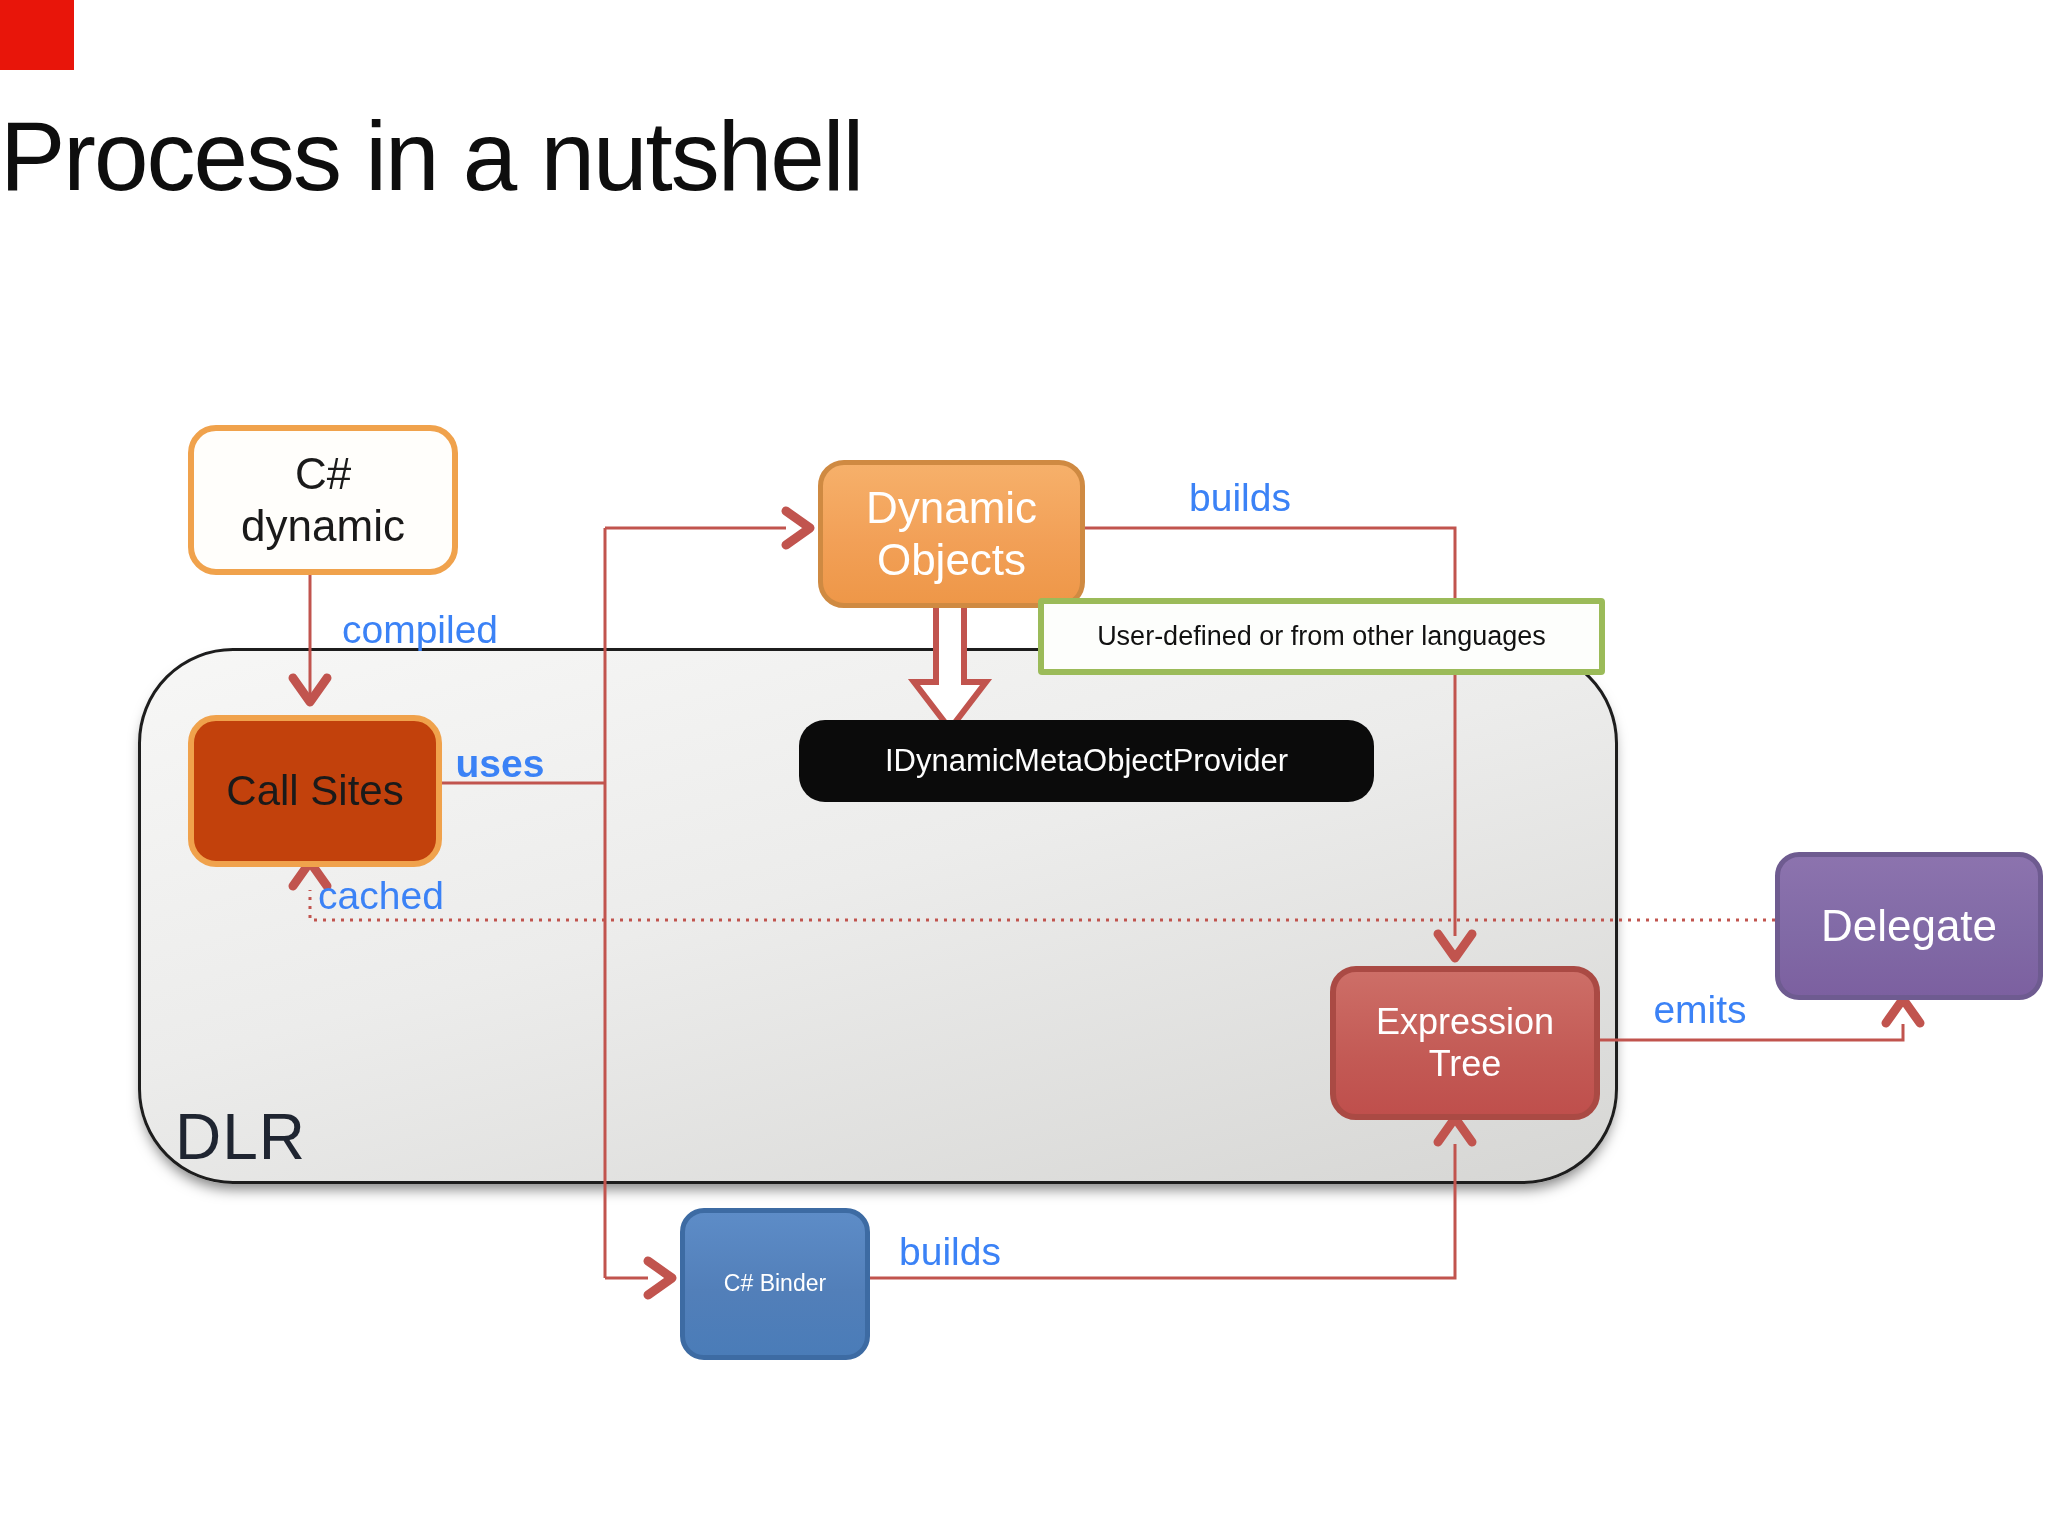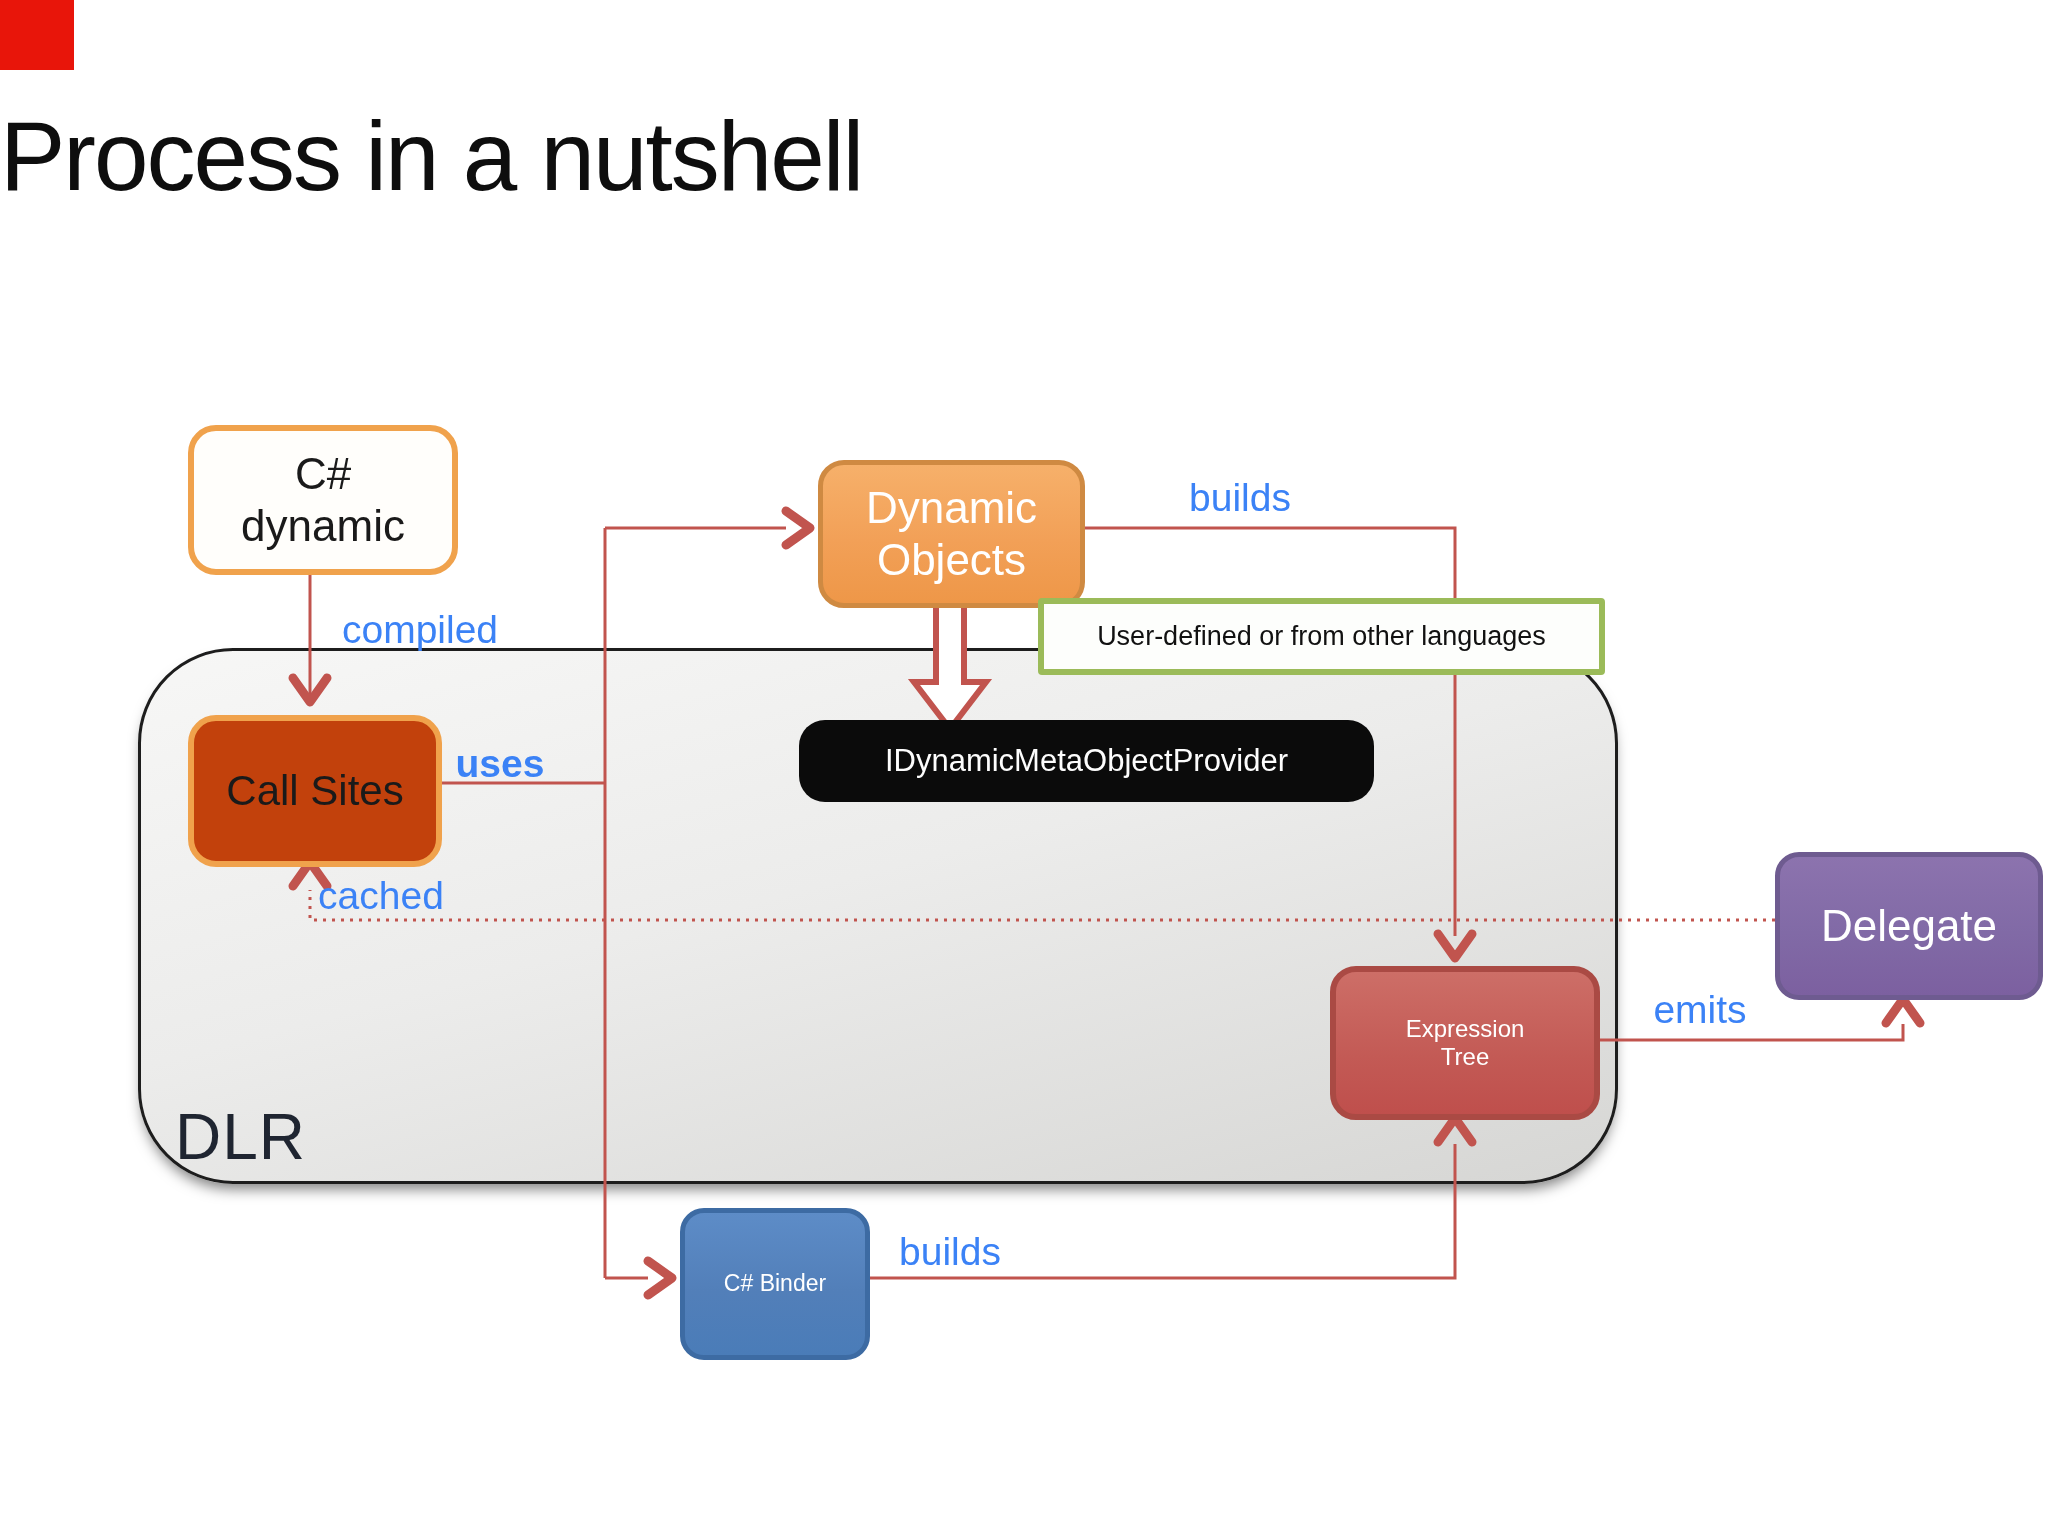--- a/index.html
+++ b/index.html
@@ -36,21 +36,21 @@
      border-radius:28px;background:#c2410c;color:#1a1a1a;font-size:42px;}
   #node-dynamic-objects{left:818px;top:460px;width:257px;height:138px;border:5px solid #cf8a42;
      border-radius:26px;background:linear-gradient(180deg,#f6b06a 0%,#f2a057 55%,#ee9748 100%);
      color:#ffffff;font-size:44px;flex-direction:column;}
   #node-note{left:1038px;top:558px;width:555px;height:65px;border:6px solid #9bbb59;
      border-radius:4px;background:#fdfefc;color:#111111;font-size:27px;margin-top:40px;}
   #node-provider{left:799px;top:720px;width:575px;height:82px;border-radius:26px;
      background:#0b0b0b;color:#fdfdfd;font-size:31px;}
   #node-expression-tree{left:1330px;top:966px;width:258px;height:142px;border:6px solid #aa4a44;
      border-radius:26px;background:linear-gradient(180deg,#cd6e67 0%,#c35a55 60%,#bf4f4c 100%);
-     color:#ffffff;font-size:24px;flex-direction:column;}
+     color:#ffffff;font-size:36px;flex-direction:column;}
   #node-delegate{left:1775px;top:852px;width:258px;height:138px;border:5px solid #6e5b90;
      border-radius:24px;background:linear-gradient(180deg,#8c73ae 0%,#816aa6 55%,#7c60a0 100%);
      color:#ffffff;font-size:44px;}
   #node-csharp-binder{left:680px;top:1208px;width:180px;height:142px;border:5px solid #3d6ba3;
      border-radius:24px;background:linear-gradient(180deg,#5d8cc7 0%,#527fb9 55%,#4a7cb8 100%);
      color:#ffffff;font-size:23px;}
 
   
   .edge-label{position:absolute;text-align:center;color:#3b82f6;font-size:39px;z-index:4;}
   #label-compiled{left:320px;top:608px;width:200px;}

